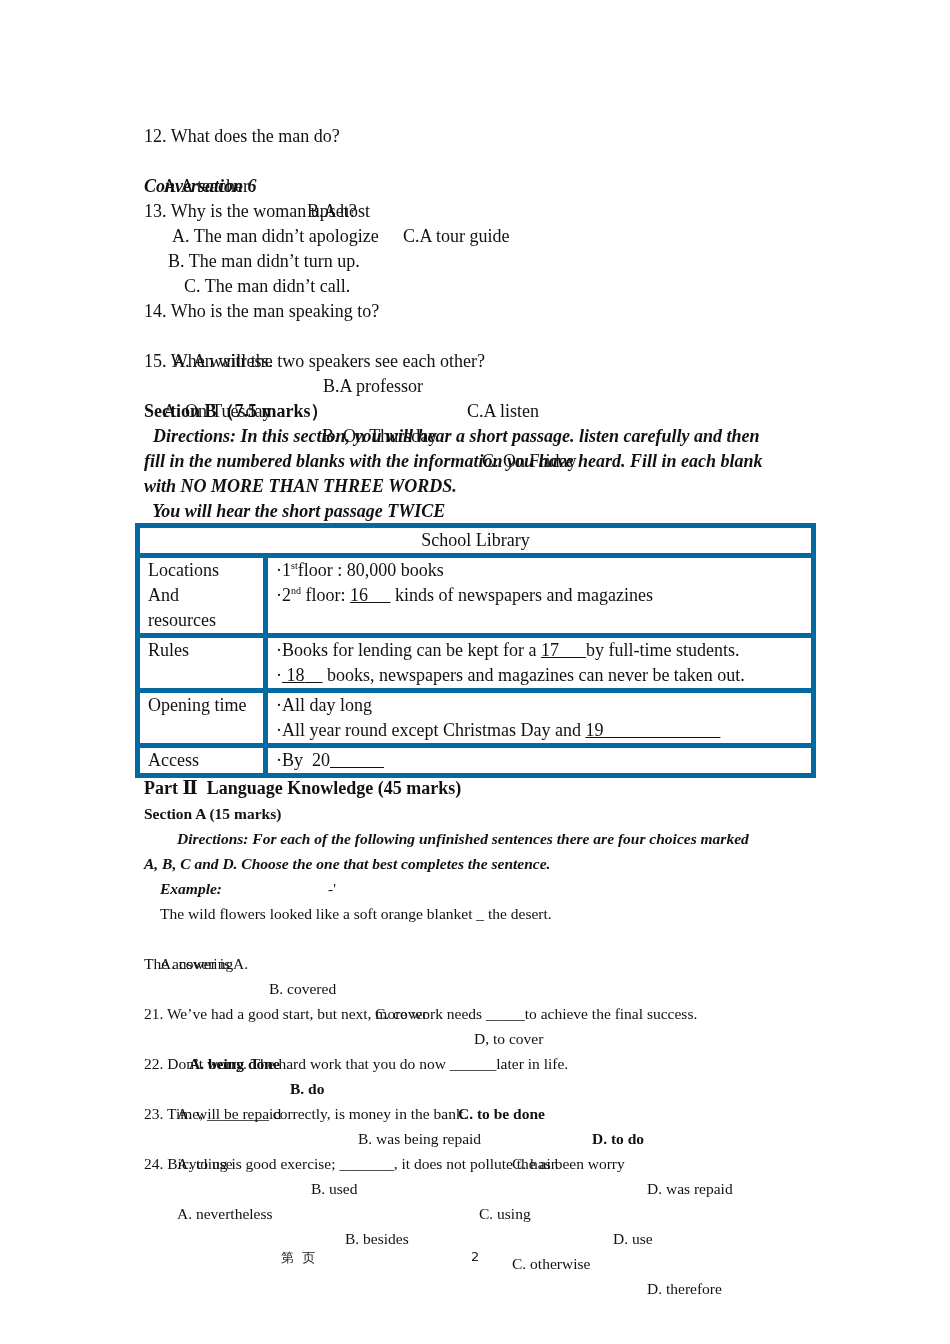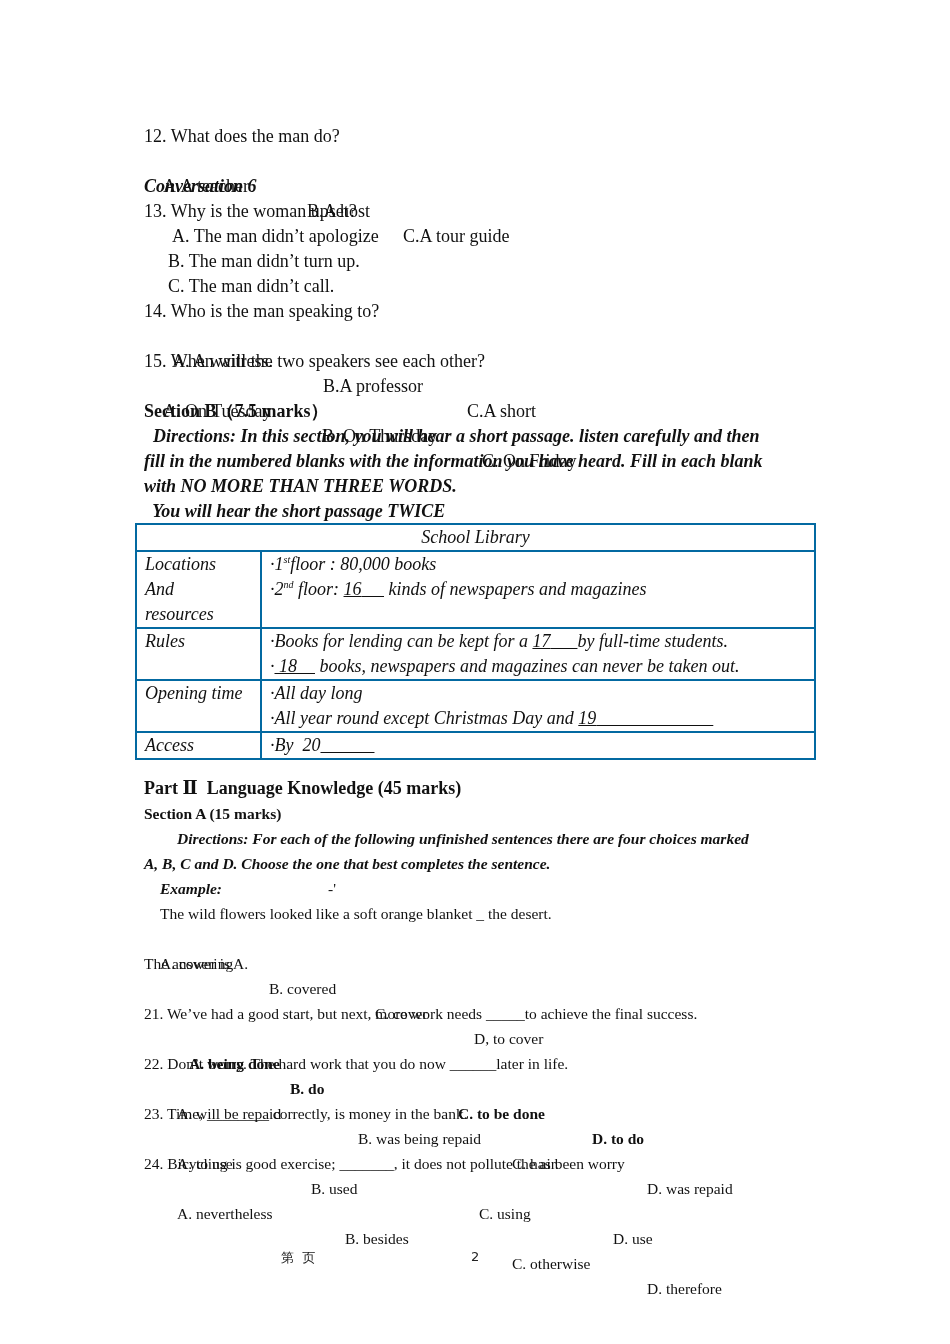--- a/index.html
+++ b/index.html
@@ -40,24 +40,23 @@
     .lib-table {
       position: absolute;
       left: 135px;
       top: 523px;
       width: 681px;
       border-collapse: collapse;
       font-size: 18px;
       line-height: 25px;
     }
     .lib-table td {
-      border: 2px solid #0369a1;
+      border: 5px solid #0369a1;
       padding: 0 0 0 8px;
       vertical-align: top;
-      font-style: italic;
     }
     .lib-table .head {
       text-align: center;
       padding: 0;
     }
     .lib-table .col1 { width: 115px; }
     .footer {
       position: absolute;
       font-family: "DejaVu Sans", "Liberation Sans", sans-serif;
       font-size: 13px;
@@ -74,27 +73,27 @@
     <span class="opt" style="left:163px;">A.A teacher</span>
     <span class="opt" style="left:307px;">B.A host</span>
     <span class="opt" style="left:403px;">C.A tour guide</span>
   </div>
 
   <div class="line bi" style="left:144px; top:174px;">Conversation 6</div>
 
   <div class="line" style="left:144px; top:199px;">13. Why is the woman upset?</div>
   <div class="line" style="left:172px; top:224px;">A. The man didn’t apologize</div>
   <div class="line" style="left:168px; top:249px;">B. The man didn’t turn up.</div>
-  <div class="line" style="left:168px; top:274px;font-family:Liberation Serif, serif;">C. The man didn’t call.</div>
+  <div class="line" style="left:184px; top:274px;font-family:Liberation Serif, serif;">C. The man didn’t call.</div>
 
   <div class="line" style="left:144px; top:299px;">14. Who is the man speaking to?</div>
   <div class="line" style="left:0; top:324px; width:950px;">
     <span class="opt" style="left:172px;">A. A waitress.</span>
     <span class="opt" style="left:323px;">B.A professor</span>
-    <span class="opt" style="left:467px;">C.A short</span>
+    <span class="opt" style="left:467px;">C.A listen</span>
   </div>
 
   <div class="line" style="left:144px; top:349px;">15. When will the two speakers see each other?</div>
   <div class="line" style="left:0; top:374px; width:794px;">
     <span class="opt" style="left:163px;">A. On Tuesday</span>
     <span class="opt" style="left:322px;">B. On Thursday</span>
     <span class="opt" style="left:482px;">C. On Friday</span>
   </div>
 
   <div class="line b" style="left:144px; top:399px;">Section B（7.5 marks）</div>

